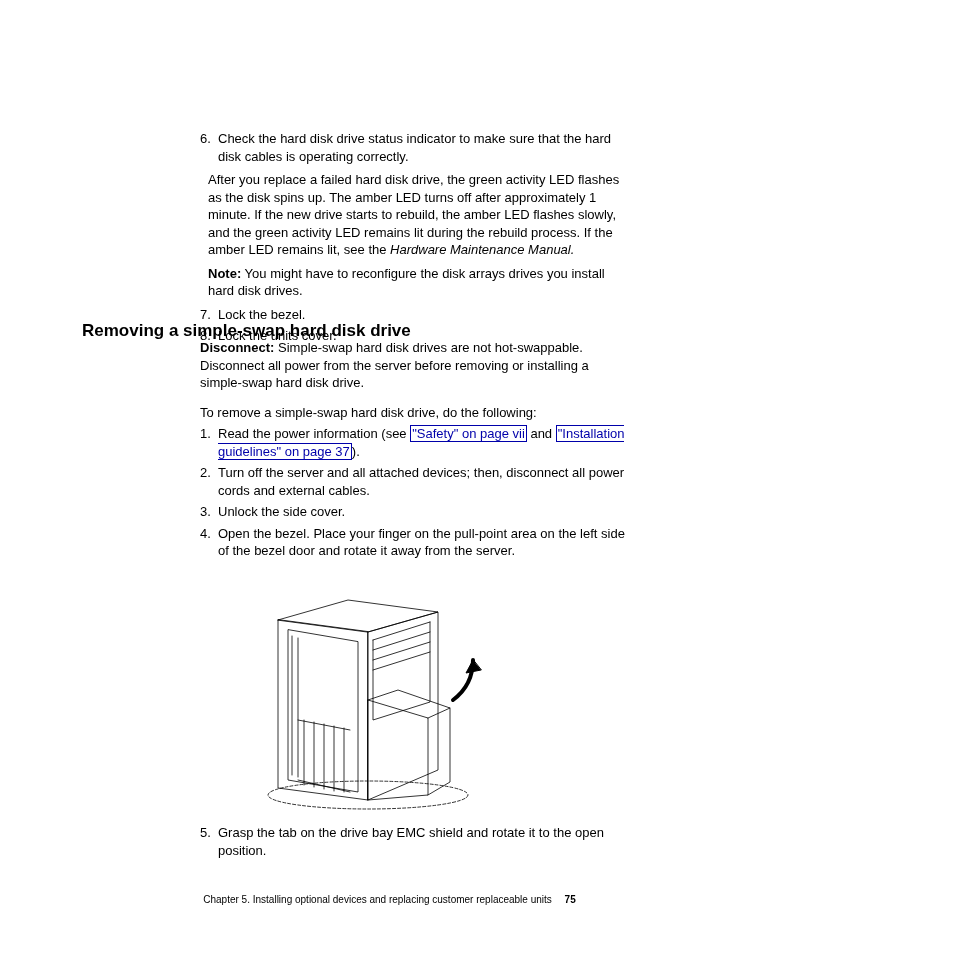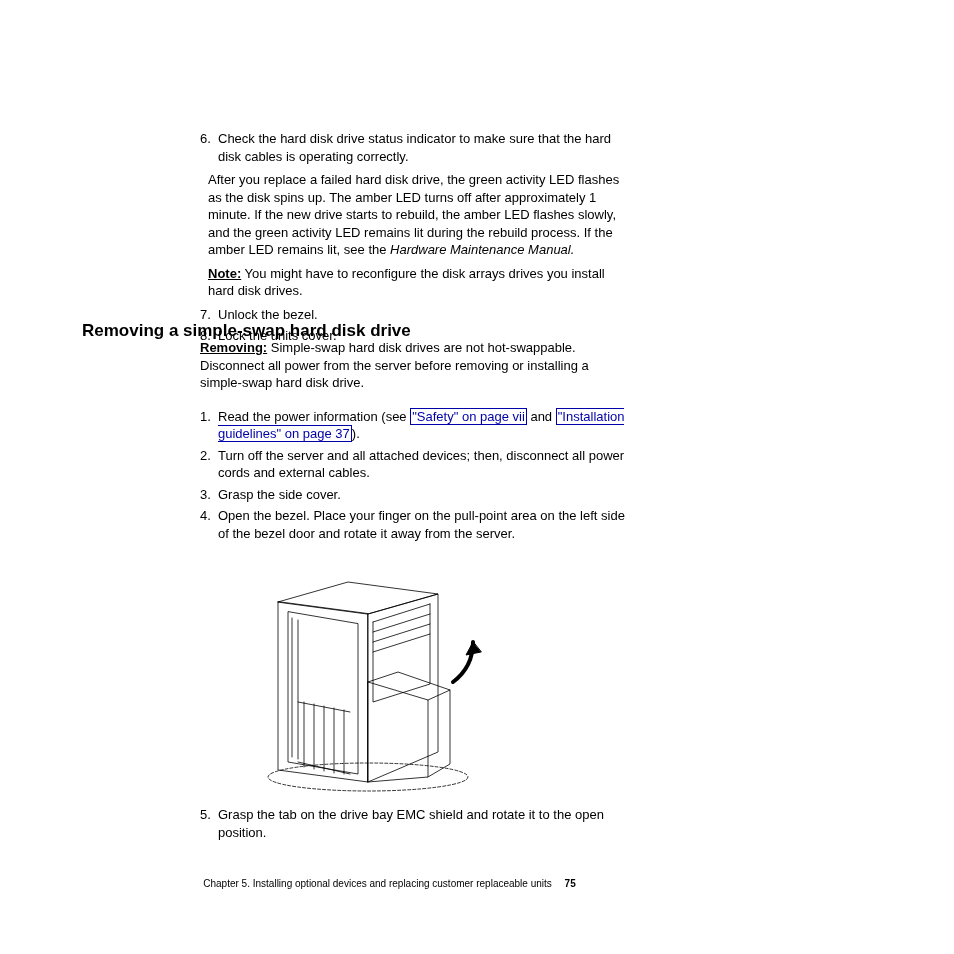--- a/index.html
+++ b/index.html
@@ -36,21 +36,21 @@
   }
   .ol-body {
     flex: 1;
   }
   .para-indent {
     margin-left: 8px;
     margin-top: 6px;
     margin-bottom: 6px;
   }
   .italic { font-style: italic; }
-  .bold { font-weight: bold; text-decoration: underline; }
+  .bold { font-weight: bold; }
   .section-heading {
     position: absolute;
     left: 82px;
     top: 320px;
     font-weight: bold;
     font-size: 17px;
   }
   .content2 {
     position: absolute;
     left: 200px;
@@ -67,21 +67,21 @@
     margin-top: 10px;
     margin-bottom: 10px;
     height: 244px;
     width: 310px;
     position: relative;
   }
   .figure svg { width: 100%; height: 100%; }
   .footer {
     position: absolute;
     left: 0;
-    bottom: 64px;
+    bottom: 48px;
     width: 779px;
     text-align: center;
     font-size: 10px;
     margin-top: 10px;
   }
   .footer .pg {
     font-weight: bold;
     margin-left: 10px;
   }
 </style>
@@ -96,49 +96,50 @@
       <div class="ol-body">Check the hard disk drive status indicator to make sure that the hard disk cables is operating correctly.</div>
     </div>
     <div class="para-indent">
       <span>After you replace a failed hard disk drive, the green activity LED flashes as the disk spins up. The amber LED turns off after approximately 1 minute. If the new drive starts to rebuild, the amber LED flashes slowly, and the green activity LED remains lit during the rebuild process. If the amber LED remains lit, see the </span><span class="italic">Hardware Maintenance Manual.</span>
     </div>
     <div class="para-indent">
       <span class="bold">Note:</span><span>  You might have to reconfigure the disk arrays drives you install hard disk drives.</span>
     </div>
     <div class="ol-item">
       <div class="ol-num">7.</div>
-      <div class="ol-body">Unlock the bezel.</div>
+      <div class="ol-body">Lock the bezel.</div>
     </div>
     <div class="ol-item">
       <div class="ol-num">8.</div>
       <div class="ol-body">Lock the units cover.</div>
     </div>
   </div>
 
   <div class="section-heading">Removing a simple-swap hard disk drive</div>
 
   <div class="content2">
     <div>
-      <span class="bold">Removing:</span><span>   Simple-swap hard disk drives are not hot-swappable. Disconnect all power from the server before removing or installing a simple-swap hard disk drive.</span>
+      <span class="bold">Disconnect:</span><span>   Simple-swap hard disk drives are not hot-swappable. Disconnect all power from the server before removing or installing a simple-swap hard disk drive.</span>
     </div>
     <div style="height:12px"></div>
+    <div>To remove a simple-swap hard disk drive, do the following:</div>
 
     <div class="ol-item" style="margin-top:4px">
       <div class="ol-num">1.</div>
       <div class="ol-body">
         <span> Read the power information (see </span><span class="link">"Safety" on page vii</span><span> and </span><span class="link">"Installation guidelines" on page 37</span><span>).</span>
       </div>
     </div>
     <div class="ol-item">
       <div class="ol-num">2.</div>
       <div class="ol-body">Turn off the server and all attached devices; then, disconnect all power cords and external cables.</div>
     </div>
     <div class="ol-item">
       <div class="ol-num">3.</div>
-      <div class="ol-body">Grasp the side cover.</div>
+      <div class="ol-body">Unlock the side cover.</div>
     </div>
     <div class="ol-item">
       <div class="ol-num">4.</div>
       <div class="ol-body">Open the bezel. Place your finger on the pull-point area on the left side of the bezel door and rotate it away from the server.</div>
     </div>
 
     <div class="figure">
       <svg viewBox="0 0 310 244">
         <g stroke="#000" stroke-width="0.8" fill="none" stroke-linejoin="round" stroke-linecap="round">
 

